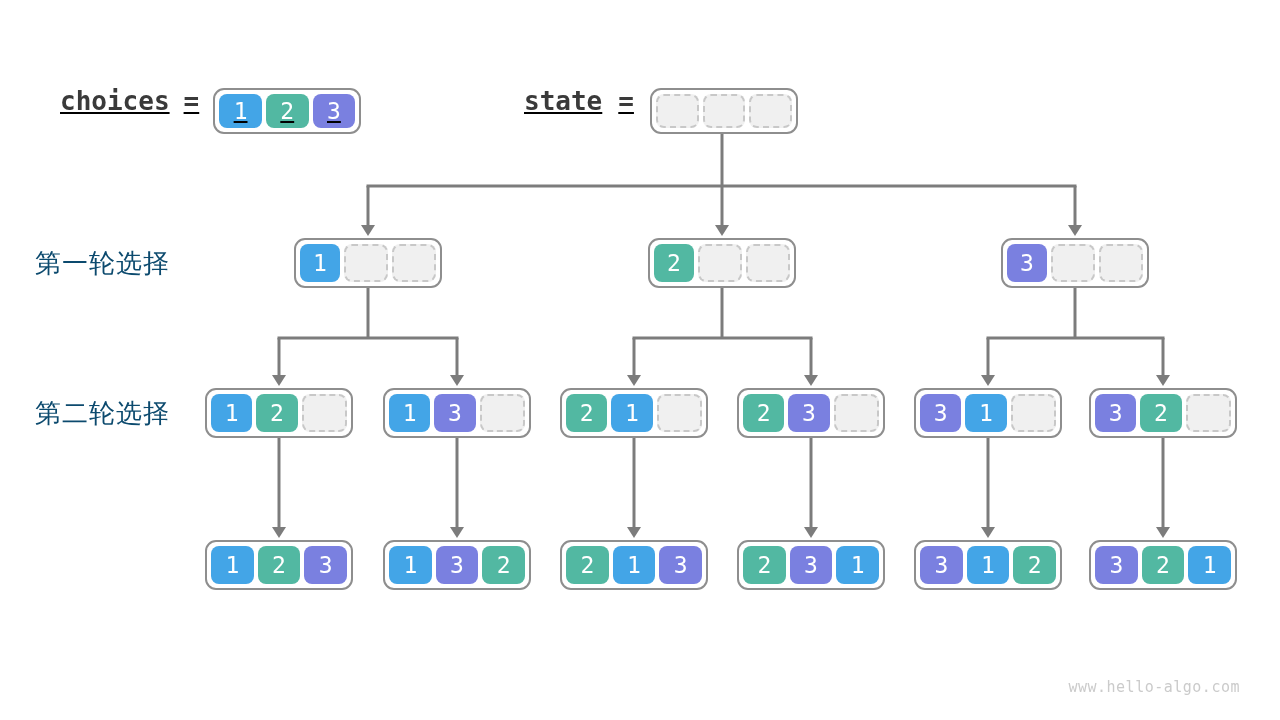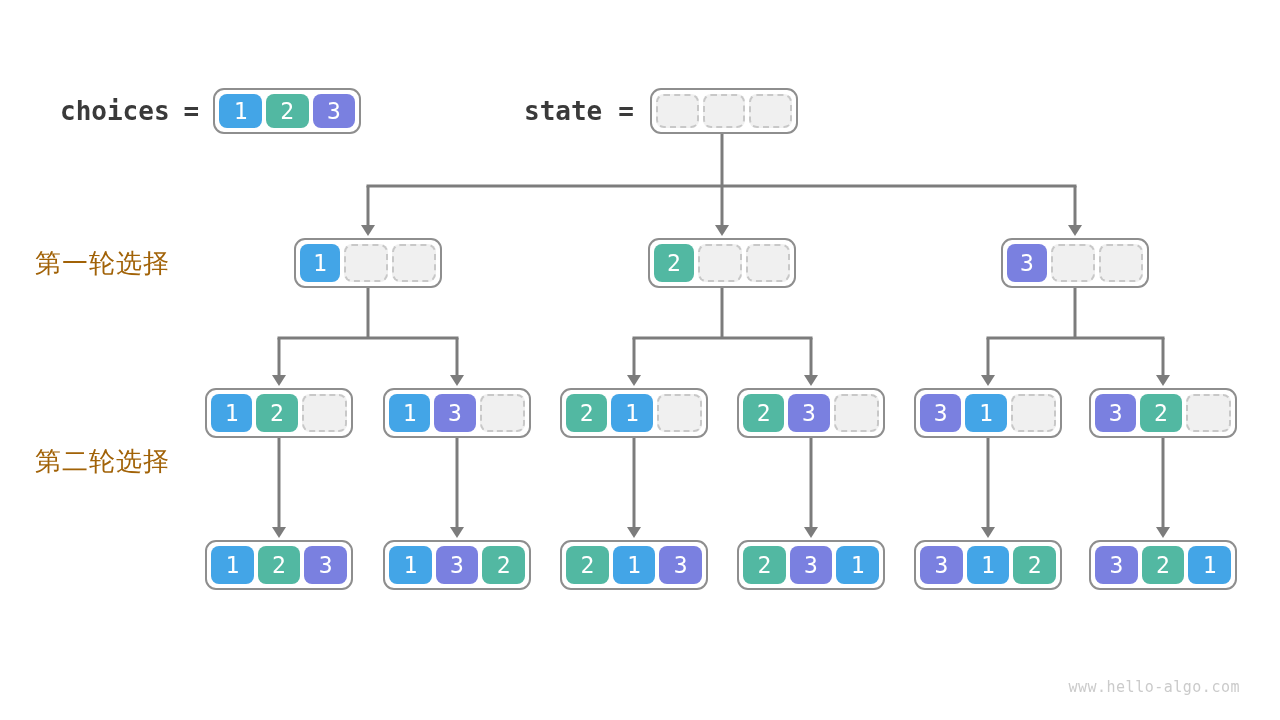--- a/index.html
+++ b/index.html
@@ -12,23 +12,24 @@
     height: 720px;
     background: #ffffff;
     overflow: hidden;
   }
 
   #connectors { position: absolute; left: 0; top: 0; }
 
   .legend {
     position: absolute;
     display: flex;
-    align-items: center;
+    align-items: flex-start;
     height: 46px;
     gap: 14px;
+    text-decoration: underline;
   }
   .code {
     font-family: "DejaVu Sans Mono", "Liberation Mono", monospace;
     font-weight: bold;
     font-size: 26px;
     color: #3a3a3a;
     line-height: 1;
   }
 
   .abox {
@@ -55,21 +56,21 @@
   }
   .cell.empty {
     background: #f0f0f0;
     border: 2px dashed #c8c8c8;
   }
 
   .round-label {
     position: absolute;
     left: 35px;
     font-size: 26px;
-    color: #a16207;
+    color: #0c4a6e;
     letter-spacing: 1px;
     line-height: 30px;
     font-family: "Liberation Sans", "DejaVu Sans", sans-serif;
   }
 
   .watermark {
     position: absolute;
     right: 40px;
     bottom: 24px;
     font-family: "DejaVu Sans Mono", "Liberation Mono", monospace;
@@ -137,21 +138,21 @@
     <span class="code">state</span>
     <span class="code">=</span>
     <div class="abox legend-box">
         <div class="cell empty"></div>
         <div class="cell empty"></div>
         <div class="cell empty"></div>
       </div>
   </div>
 
   <div class="round-label" style="top:248px;">第一轮选择</div>
-  <div class="round-label" style="top:398px;margin-top:48px;">第二轮选择</div>
+  <div class="round-label" style="top:398px;">第二轮选择</div>
 
   <div id="tree-layer">
       <div class="abox tree-box" style="left: 294px; top: 238px;">
         <div class="cell filled" style="background: rgb(67, 165, 231);">1</div>
         <div class="cell empty"></div>
         <div class="cell empty"></div>
       </div>
       <div class="abox tree-box" style="left: 648px; top: 238px;">
         <div class="cell filled" style="background: rgb(82, 184, 162);">2</div>
         <div class="cell empty"></div>

